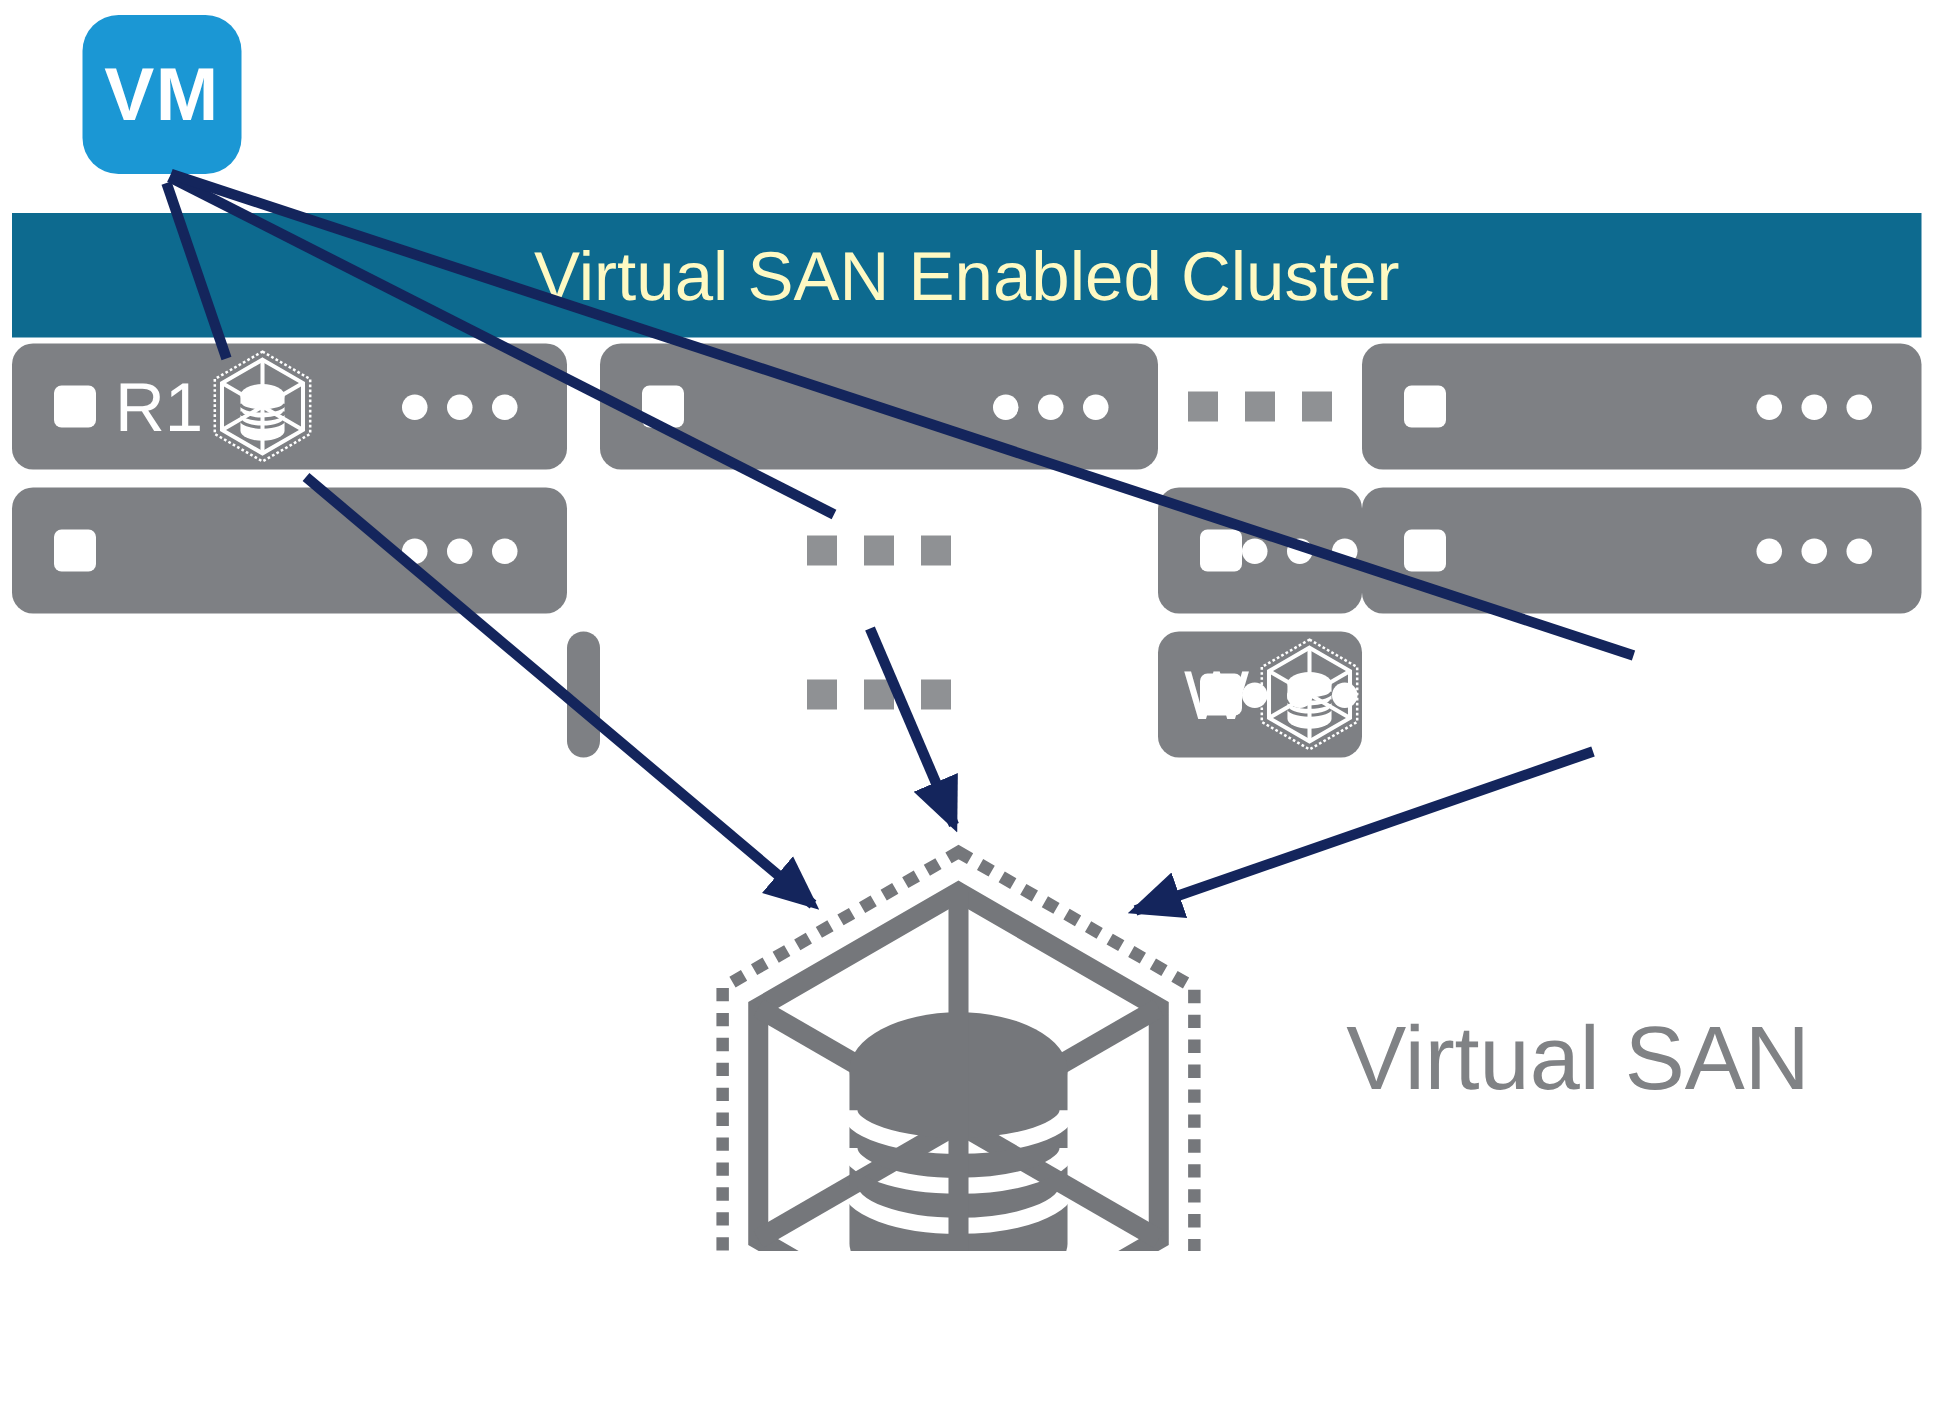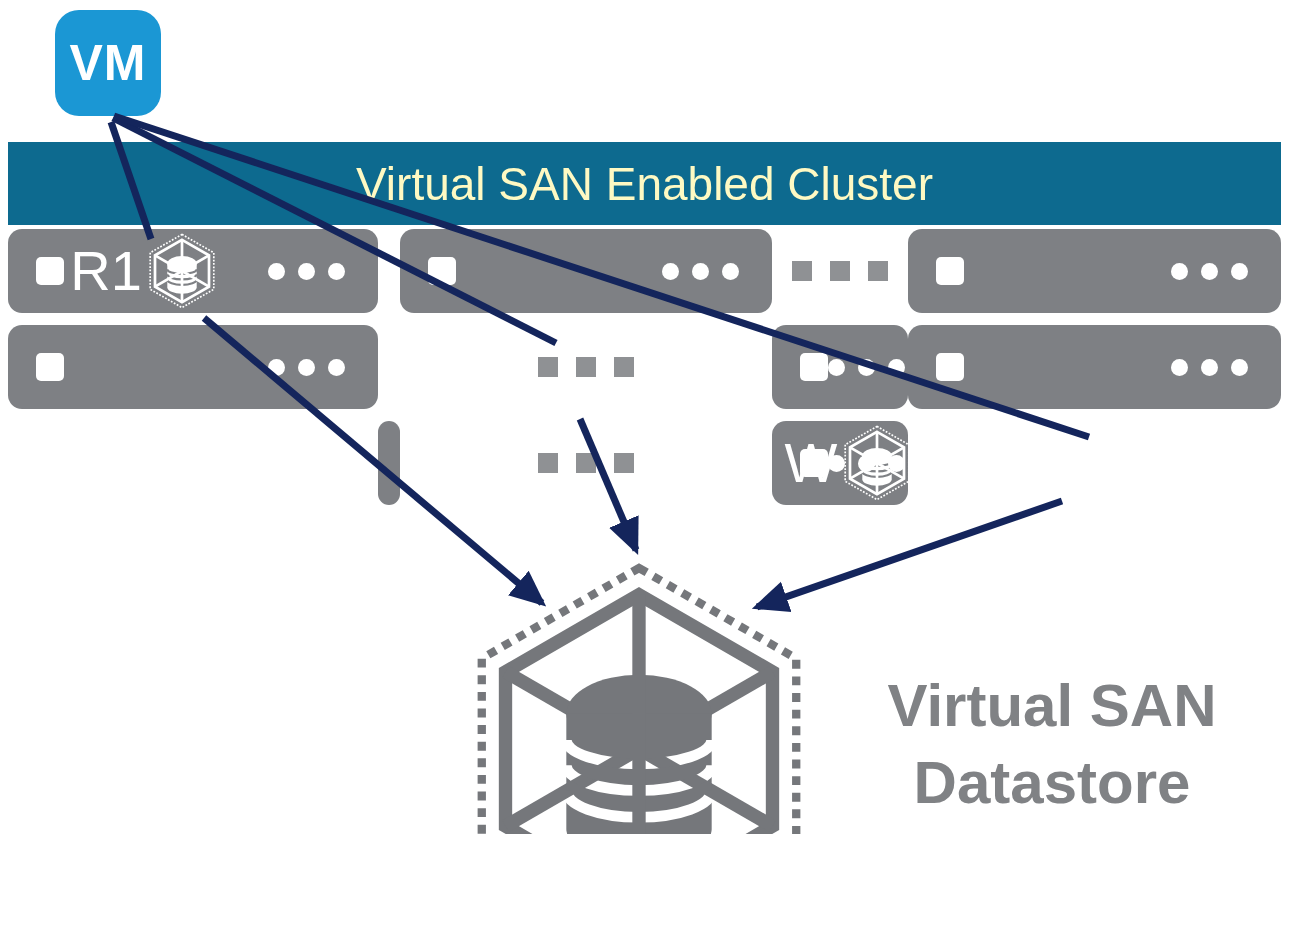--- a/index.html
+++ b/index.html
@@ -23,31 +23,31 @@
   .grid{
     position:absolute;left:8px;top:229px;
     display:grid;grid-template-columns:370px 22px 372px 136px 373px;
     grid-template-rows:84px 84px 84px;row-gap:12px;
   }
   .host{background:#7E8084;border-radius:14px;display:flex;align-items:center;position:relative;}
   .led{width:28px;height:28px;background:#fff;border-radius:5px;margin-left:28px;flex:none;}
   .hostmid{flex:1;height:100%;display:flex;align-items:center;justify-content:center;gap:4px;min-width:0;}
   .host--r1 .hostmid{transform:translateX(-22px);}
   .host--w  .hostmid{transform:translateX(21px);}
-  .hlabel{color:#fff;font-size:56px;line-height:1;}
+  .hlabel{color:#fff;font-size:46px;line-height:1;}
   .mini-ds{width:72px;height:76px;color:#fff;flex:none;overflow:visible;}
   .dots{display:flex;gap:13px;margin-right:33px;flex:none;}
   .dots i{width:17px;height:17px;border-radius:50%;background:#fff;display:block;}
   .squares{display:flex;align-items:center;justify-content:center;gap:18px;}
   .squares i{width:20px;height:20px;background:#8F9194;display:block;}
   
   .ds-icon-big{position:absolute;left:461px;top:562px;width:356px;height:374px;color:#75777B;overflow:visible;}
   .ds-label{
     position:absolute;left:872px;top:668px;width:360px;text-align:center;
-    color:#808285;font-weight:bold;font-size:60px;line-height:1.28;
+    color:#808285;font-weight:normal;font-size:60px;line-height:1.28;
   }
   
   .arrows{position:absolute;left:0;top:0;width:1289px;height:938px;z-index:40;pointer-events:none;}
   .defs-svg{position:absolute;width:0;height:0;overflow:hidden;}
 </style>
 </head>
 <body>
 
 <svg class="defs-svg" xmlns="http://www.w3.org/2000/svg" aria-hidden="true">
   <defs>
@@ -192,21 +192,20 @@
         </span>
     </div>
   </div>
 
   <svg class="ds-icon-big" viewBox="0 0 120 126">
     <use href="#ds-icon"></use>
   </svg>
 
   <div class="ds-label">
     <div>Virtual SAN</div>
-    <div>Datastore</div>
   </div>
 
   <svg class="arrows" viewBox="0 0 1289 938">
     <defs>
       <marker id="ah" viewBox="0 0 10 10" refX="8.5" refY="5" markerWidth="5.2" markerHeight="5.2" orient="auto-start-reverse" markerUnits="strokeWidth">
         <polygon points="0,0.6 10,5 0,9.4" fill="#14255C"></polygon>
       </marker>
     </defs>
     <g stroke="#14255C" stroke-width="7" fill="none">
       <line x1="111" y1="122" x2="151" y2="239"></line>

